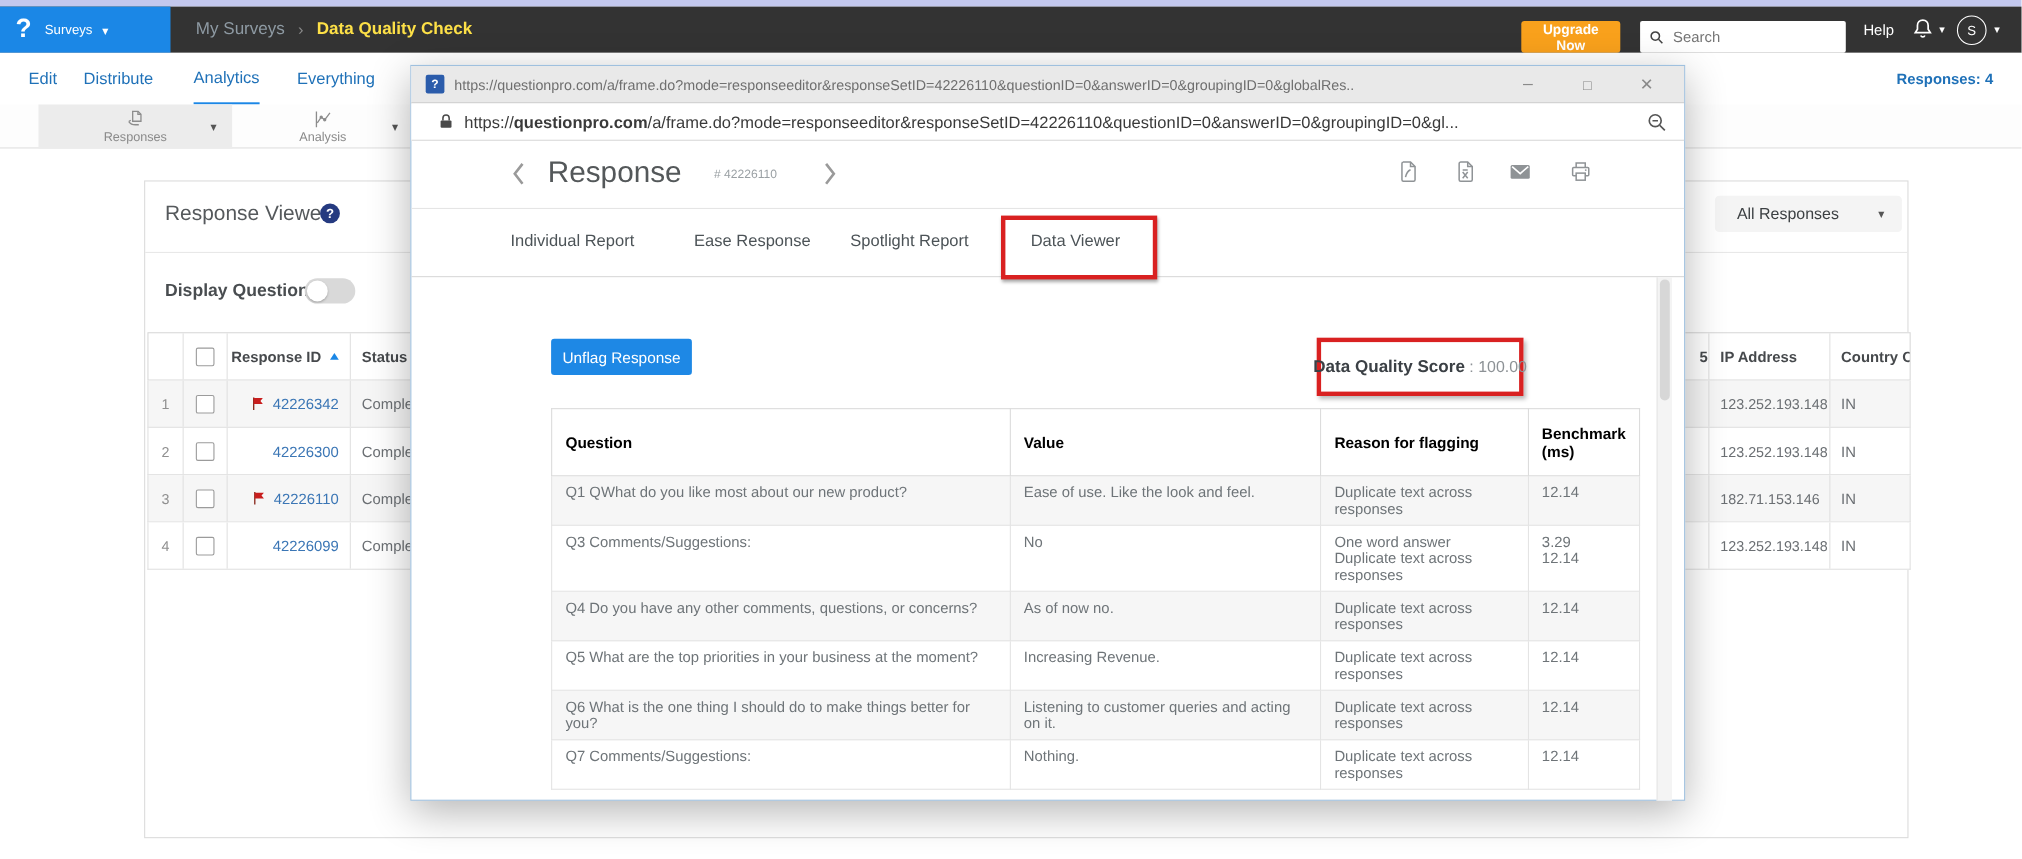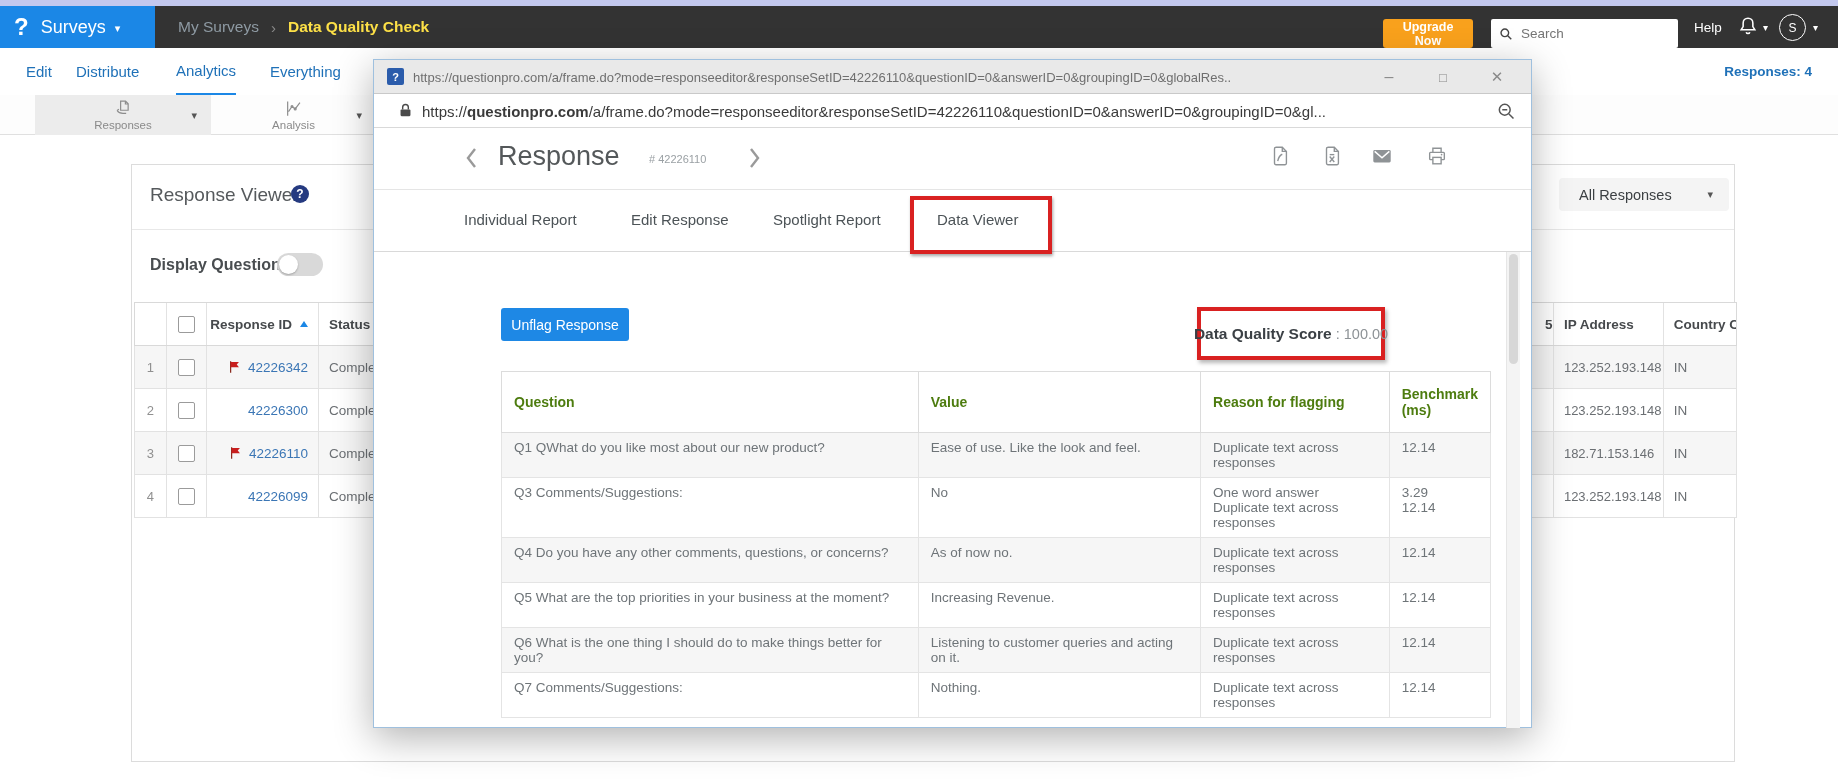--- a/index.html
+++ b/index.html
@@ -5,21 +5,21 @@
   html,body{margin:0;padding:0;background:#fff;}
   *{box-sizing:border-box;font-family:"Liberation Sans",sans-serif;}
   .screen{position:relative;width:1838px;height:781px;overflow:hidden;background:#fff;}
   .abs{position:absolute;}
 
   
   .top-strip{left:0;top:0;width:1838px;height:6px;background:#c3c8ee;}
   .navbar{left:0;top:6px;width:1838px;height:42px;background:#333333;}
   .brand{left:0;top:0;width:155px;height:42px;background:#1b87e6;display:flex;align-items:center;cursor:pointer;}
   .brand .logo{font-size:24px;font-weight:700;color:#fff;margin-left:14px;}
-  .brand .prod{color:#fff;font-size:18px;margin-left:12px;}
+  .brand .prod{color:#fff;font-size:12px;margin-left:12px;}
   .brand .caret{color:#fff;font-size:11px;margin-left:9px;margin-top:2px;}
   .breadcrumb{left:178px;top:0;height:42px;display:flex;align-items:center;gap:12px;font-size:15.5px;}
   .bc-parent{color:#8e9aa3;cursor:pointer;}
   .bc-sep{color:#8a8a8a;font-size:15px;}
   .bc-current{color:#fde047;font-weight:600;}
   .upgrade{left:1383px;top:13px;width:90px;height:29px;background:#f9a11c;border:none;border-radius:3px;color:#fff;font-size:12.5px;font-weight:700;cursor:pointer;}
   .searchbox{left:1491px;top:13px;width:187px;height:29px;background:#fff;border-radius:2px;display:flex;align-items:center;}
   .searchbox svg{width:14px;height:14px;margin-left:8px;color:#444;flex:none;}
   .searchbox input{border:none;outline:none;background:transparent;font-size:13.5px;color:#222;margin-left:6px;width:150px;}
   .help{left:1694px;top:0;height:42px;display:flex;align-items:center;color:#fff;font-size:13.5px;cursor:pointer;}
@@ -113,21 +113,21 @@
   .hl-tab{left:536px;top:136px;width:142px;height:58px;border:4px solid #d92121;box-shadow:1px 2px 3px rgba(0,0,0,.35);pointer-events:none;}
   .mscroll{left:1132px;top:192px;width:14px;height:476px;background:#f4f4f4;border-left:1px solid #e6e6e6;}
   .mscroll .thumb{position:absolute;left:2px;top:2px;width:9px;height:110px;background:#d7d7d7;border-radius:5px;}
 
   .unflag{left:127px;top:248px;width:128px;height:33px;background:#1e88e5;border:none;border-radius:3px;color:#fff;font-size:14px;font-weight:500;cursor:pointer;}
   .scorebox{left:823px;top:247px;width:188px;height:53px;background:#fff;border:4px solid #d92121;box-shadow:2px 3px 4px rgba(0,0,0,.28);display:flex;align-items:center;justify-content:center;white-space:nowrap;}
   .score-label{font-size:15.5px;font-weight:700;color:#3b4045;}
   .score-value{font-size:14.5px;color:#8d9296;margin-left:4px;}
 
   .qtable{left:127px;top:311px;width:990px;border-collapse:collapse;font-size:13.5px;color:#6e7478;}
-  .qtable th{font-size:14px;font-weight:700;color:#4d7c0f;text-align:left;vertical-align:middle;padding:14px 12px;height:56px;border:1px solid #dcdcdc;background:#fff;}
+  .qtable th{font-size:14px;font-weight:700;color:#000000;text-align:left;vertical-align:middle;padding:14px 12px;height:56px;border:1px solid #dcdcdc;background:#fff;}
   .qtable td{vertical-align:top;padding:7px 12px;border:1px solid #e4e4e4;}
   .qtable tbody tr{height:31px;}
   .qtable tbody tr:nth-child(odd){background:#f6f6f6;}
   .col-q{width:420px;} .col-v{width:285px;} .col-r{width:190px;} .col-b{width:95px;}
 </style>
 </head>
 <body>
 
 <div class="screen">
 
@@ -377,21 +377,21 @@
             <rect x="4" y="8" width="16" height="8" rx="1"></rect>
             <rect x="7.5" y="13.5" width="9" height="7" fill="#fff"></rect>
             <circle cx="17" cy="10.5" r=".9" fill="currentColor" stroke="none"></circle>
           </svg>
       </span>
     </div>
 
     <div class="abs mdiv1"></div>
     <div class="abs mtabs">
       <span class="mtab tab-1">Individual Report</span>
-      <span class="mtab tab-2">Edit Response</span>
+      <span class="mtab tab-2">Ease Response</span>
       <span class="mtab tab-3">Spotlight Report</span>
       <span class="mtab tab-4">Data Viewer</span>
     </div>
     <div class="abs mdiv2"></div>
     <div class="abs hl-tab"></div>
 
     <div class="abs mscroll">
         <div class="thumb"></div>
       </div>
 

